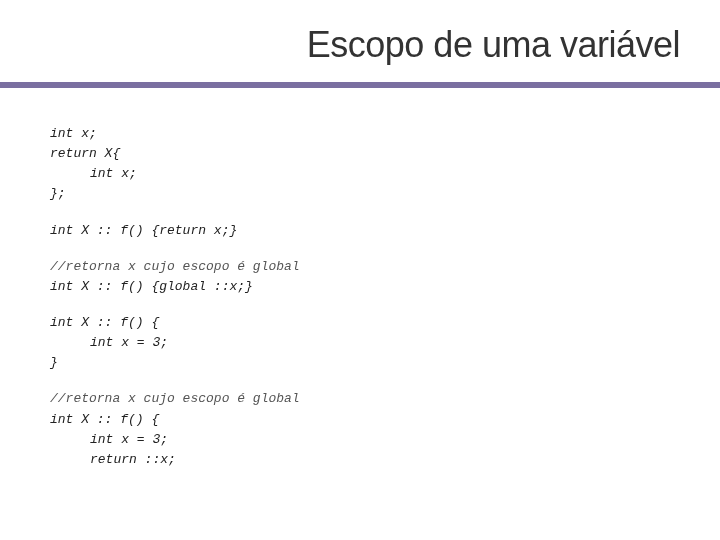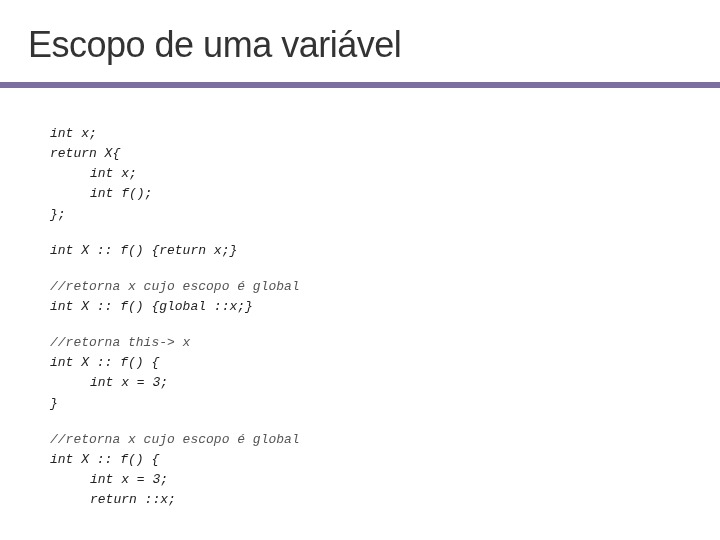--- a/index.html
+++ b/index.html
@@ -18,20 +18,21 @@
 
     .page {
       width: 720px;
       height: 540px;
       background: #ffffff;
       position: relative;
     }
 
     .title-area {
       padding: 24px 40px 16px 28px;
+      text-align: right;
     }
 
     .title {
       font-size: 36px;
       font-weight: normal;
       color: #333333;
       letter-spacing: -0.5px;
     }
 
     .accent-bar {
@@ -77,35 +78,33 @@
   <div class="accent-bar" style="background: rgb(122, 111, 160);"></div>
 
   <div class="content-area">
 
     <div class="code-block">
 
       <div class="code-section">
         <div>int x;</div>
         <div>return X{</div>
         <div class="indent">int x;</div>
-        <div class="indent">int f();</div>
         <div>};</div>
       </div>
 
       <div class="code-section">
         <div>int X :: f() {return x;}</div>
       </div>
 
       <div class="code-section">
         <div class="comment">//retorna x cujo escopo é global</div>
         <div>int X :: f() {global ::x;}</div>
       </div>
 
       <div class="code-section">
-        <div class="comment">//retorna this-&gt; x</div>
         <div>int X :: f() {</div>
         <div class="indent">int x = 3;</div>
         <div>}</div>
       </div>
 
       <div class="code-section">
         <div class="comment">//retorna x cujo escopo é global</div>
         <div>int X :: f() {</div>
         <div class="indent">int x = 3;</div>
         <div class="indent">return ::x;</div>

